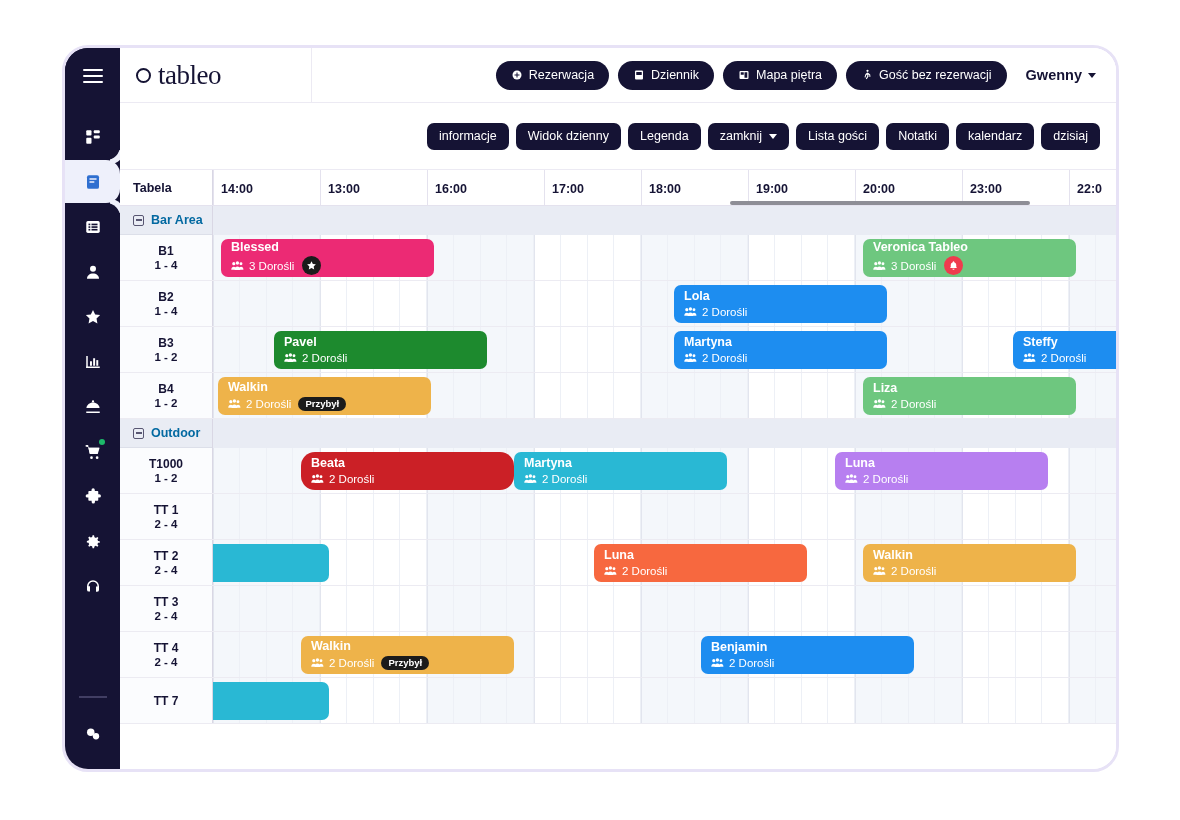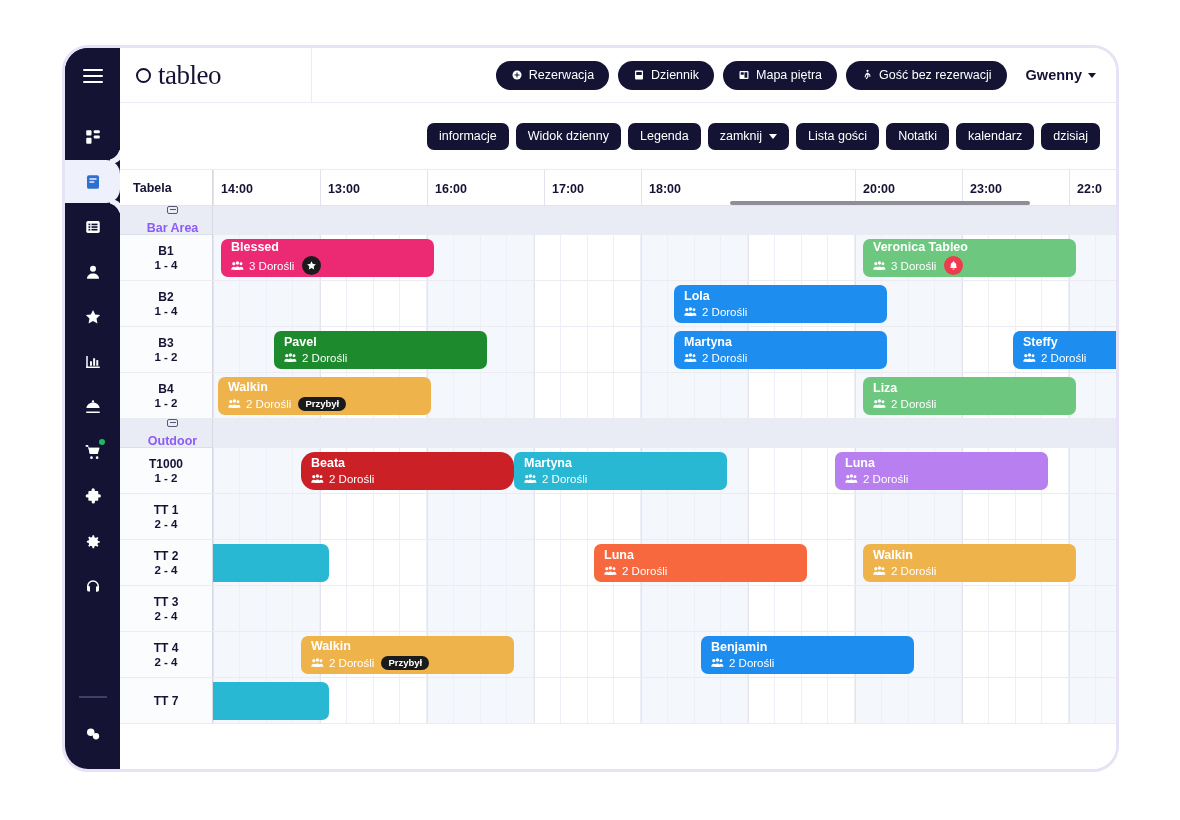--- a/index.html
+++ b/index.html
@@ -110,22 +110,22 @@
     background:#8e8e96; border-radius:3px;
   }
 
   .sched-body{ position:absolute; top:37px; left:0; right:0; bottom:0; }
   .grp-row{
     height:29px; background:#e9ecf4; display:flex; align-items:center;
     border-bottom:1px solid #dcdfe9;
   }
   .grp-label{
     width:93px; min-width:93px; display:flex; align-items:center; gap:7px;
-    padding-left:13px; font-size:12.5px; font-weight:bold; color:#8b5cf6;
-    height:29px; border-right:1px solid #d9d7e4;flex-direction:column;
+    padding-left:13px; font-size:12.5px; font-weight:bold; color:#0369a1;
+    height:29px; border-right:1px solid #d9d7e4;
   }
   .grp-box{
     width:11px;height:11px;border:1.4px solid #585672;border-radius:2px;
     display:flex;align-items:center;justify-content:center;
   }
   .grp-box i{ display:block; width:6px;height:1.4px;background:#585672;}
   .grp-fill{ flex:1; height:29px; background:#e9ecf4;}
 
   .tbl-row{ display:flex; height:46px; border-bottom:1px solid #ecebf2; position:relative;}
   .tbl-label{
@@ -345,20 +345,21 @@
 
       <div class="sched">
         <div class="sched-head">
           <div class="hcell-table">Tabela</div>
           <div class="time-strip" id="time-strip">
               <div class="time-lbl" style="left: 0px; width: 107px;">14:00</div>
               <div class="time-lbl" style="left: 107px; width: 107px;">13:00</div>
               <div class="time-lbl" style="left: 214px; width: 107px;">16:00</div>
               <div class="time-lbl" style="left: 321px; width: 107px; margin-left: 10px;">17:00</div>
               <div class="time-lbl" style="left: 428px; width: 107px; text-align: right;">18:00</div>
+              <div class="time-lbl" style="left: 535px; width: 107px;">19:00</div>
               <div class="time-lbl" style="left: 642px; width: 107px;">20:00</div>
               <div class="time-lbl" style="left: 749px; width: 107px;">23:00</div>
               <div class="time-lbl" style="left: 856px; width: 107px;">22:0</div>
             </div>
           <div class="hscroll"></div>
         </div>
         <div class="sched-body" id="sched-body">
             <div class="grp-row">
               <div class="grp-label">
                 <span class="grp-box">

